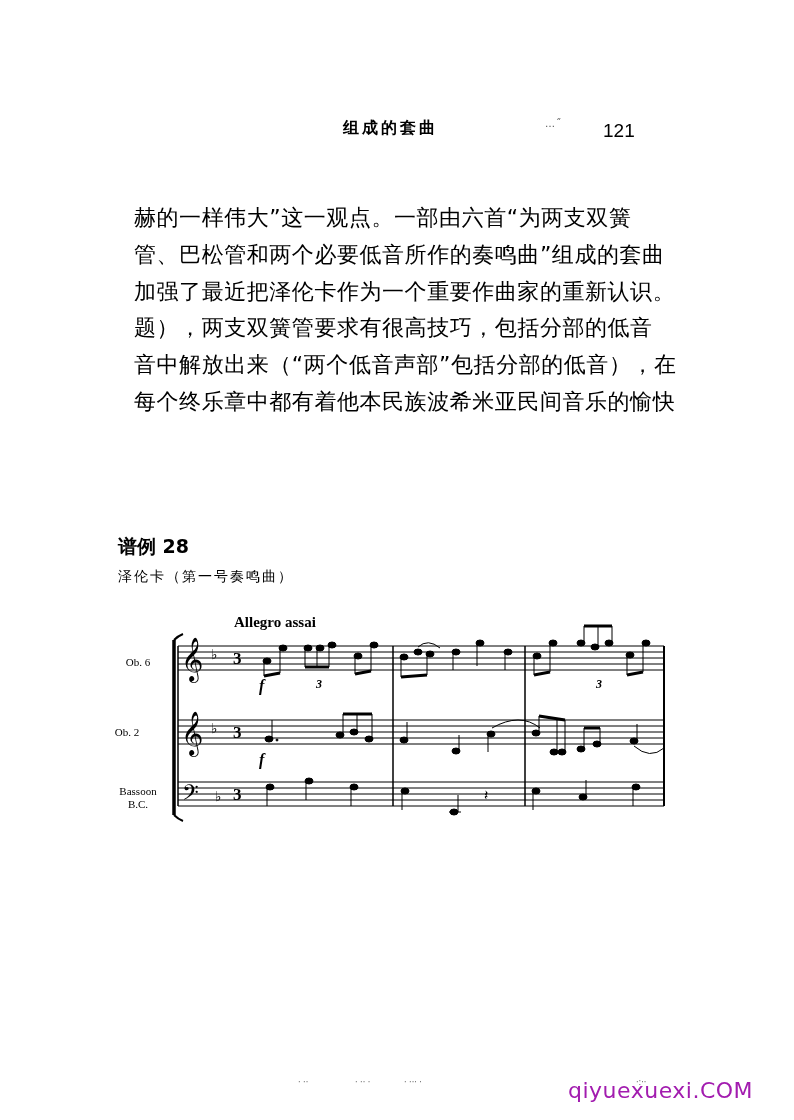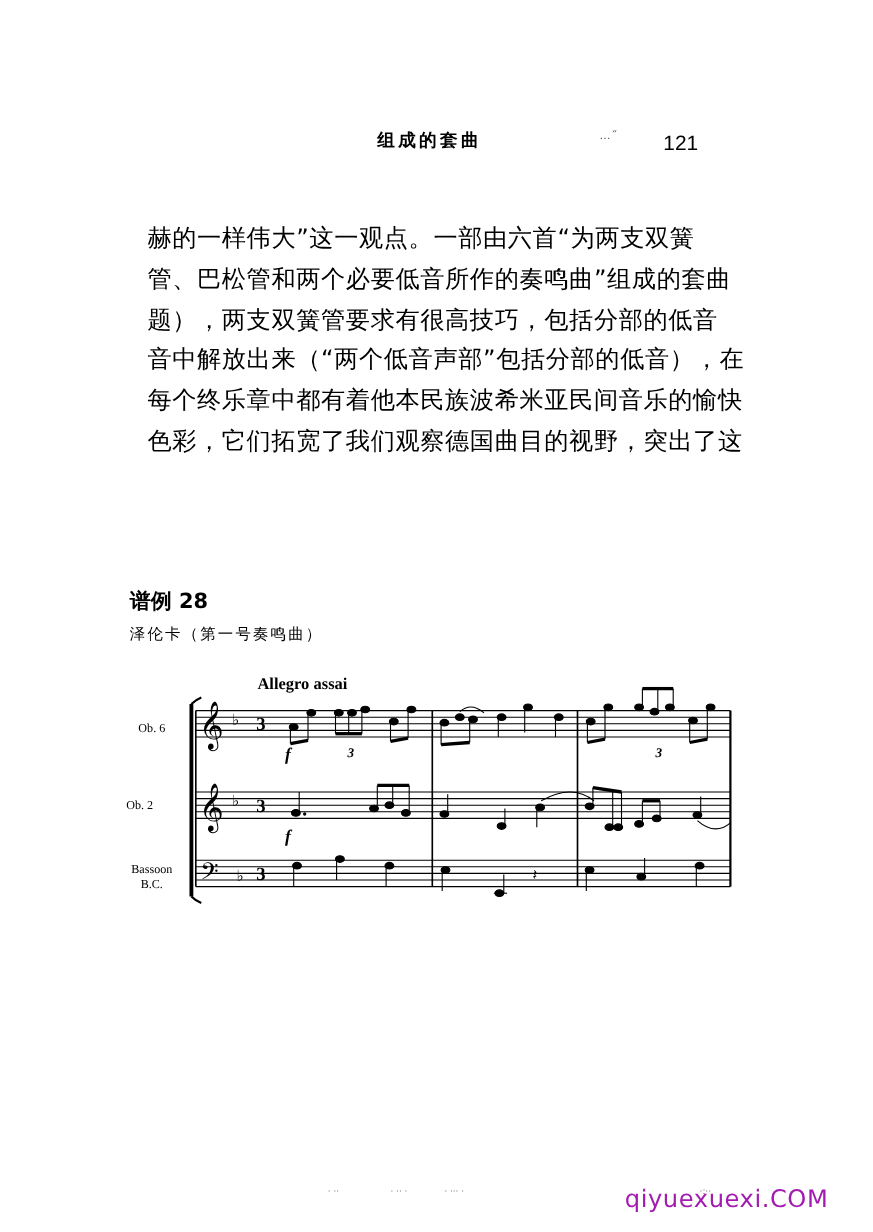--- a/index.html
+++ b/index.html
@@ -21,24 +21,24 @@
 
 <div>
   <div class="header-title">组成的套曲</div>
   <div class="header-dots">…˝</div>
   <div class="page-number">121</div>
 </div>
 
 <div class="body-text">
   <div class="body-line">赫的一样伟大”这一观点。一部由六首“为两支双簧</div>
   <div class="body-line">管、巴松管和两个必要低音所作的奏鸣曲”组成的套曲</div>
+  <div class="body-line">加强了最近把泽伦卡作为一个重要作曲家的重新认识。</div>
   <div class="body-line">题），两支双簧管要求有很高技巧，包括分部的低音</div>
   <div class="body-line">音中解放出来（“两个低音声部”包括分部的低音），在</div>
   <div class="body-line">每个终乐章中都有着他本民族波希米亚民间音乐的愉快</div>
-  <div class="body-line">色彩，它们拓宽了我们观察德国曲目的视野，突出了这</div>
 </div>
 
 <div class="example-title">谱例 28</div>
 <div class="example-sub">泽伦卡（第一号奏鸣曲）</div>
 <div class="tempo">Allegro assai</div>
 
 <div>
   <div class="inst-label" style="left:110px; top:656px;">Ob. 6</div>
   <div class="inst-label" style="left:99px; top:726px;">Ob. 2</div>
   <div class="inst-label" style="left:110px; top:785px;">Bassoon</div>

